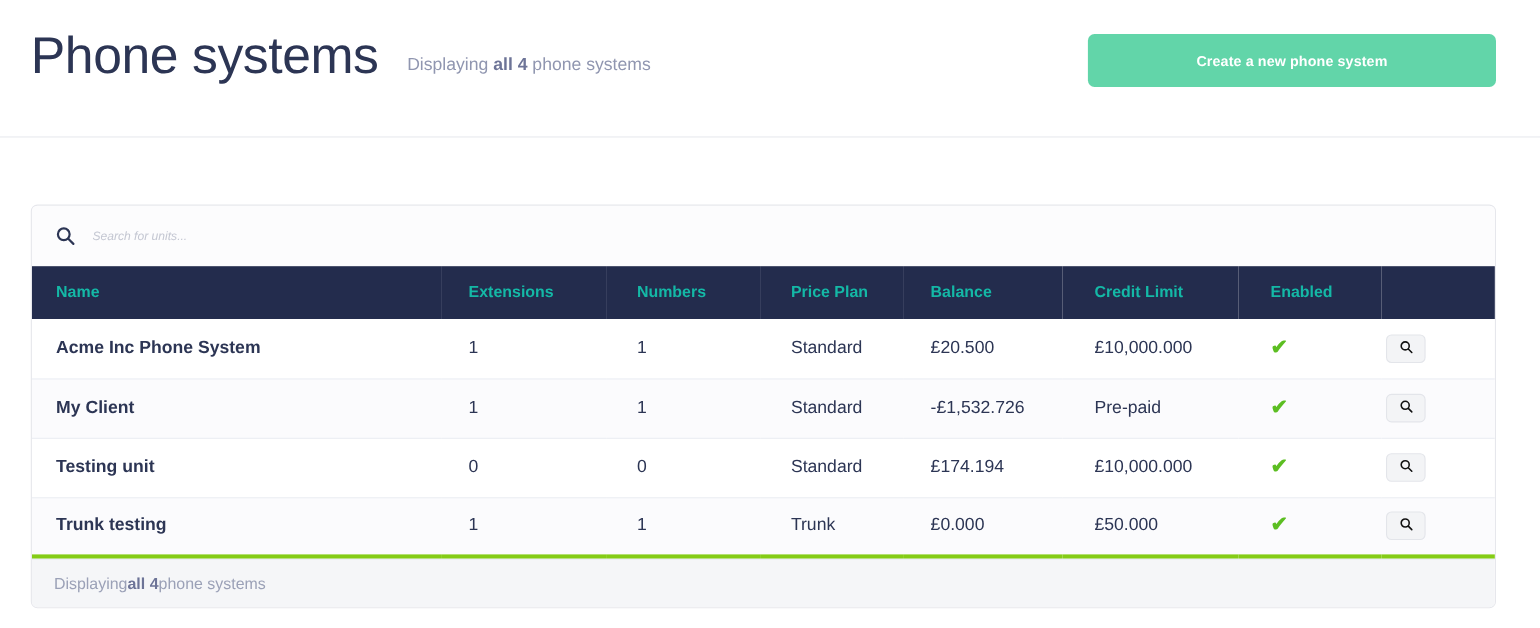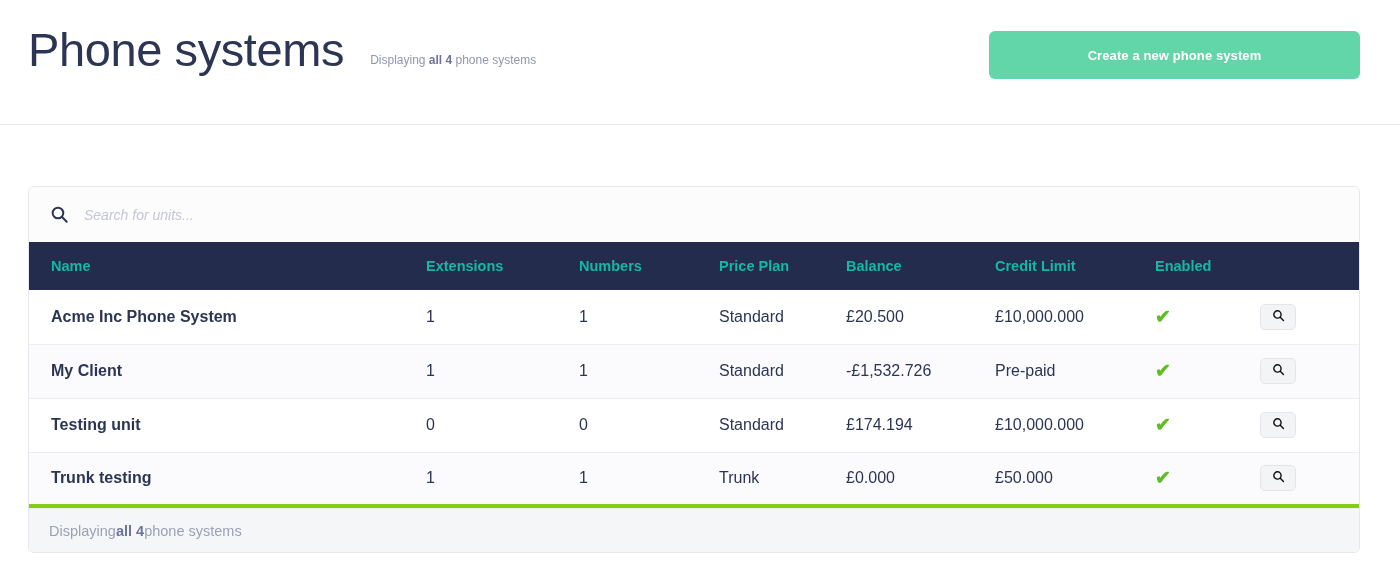--- a/index.html
+++ b/index.html
@@ -30,21 +30,21 @@
   .page-title {
     font-size: 47px;
     font-weight: 300;
     color: #2c3554;
     letter-spacing: -0.4px;
     line-height: 1;
   }
 
   .page-subtitle {
     margin-left: 26px;
-    font-size: 12px;
+    font-size: 16px;
     color: #9096b0;
     font-weight: 400;
     position: relative;
     top: -2px;
   }
   .page-subtitle b { color: #6d7497; font-weight: 700; }
 
   .create-button {
     position: absolute;
     right: 40px;
@@ -91,21 +91,21 @@
     align-items: center;
     justify-content: center;
   }
   .search-input {
     flex: 1 1 auto;
     border: none;
     outline: none;
     background: transparent;
     margin-left: 14px;
     font-family: "Liberation Sans", sans-serif;
-    font-size: 14px;
+    font-size: 11px;
     font-style: italic;
     color: #2c3554;
   }
   .search-input::placeholder {
     color: #c4c7d2;
     font-style: italic;
   }
 
   
   table.grid {

